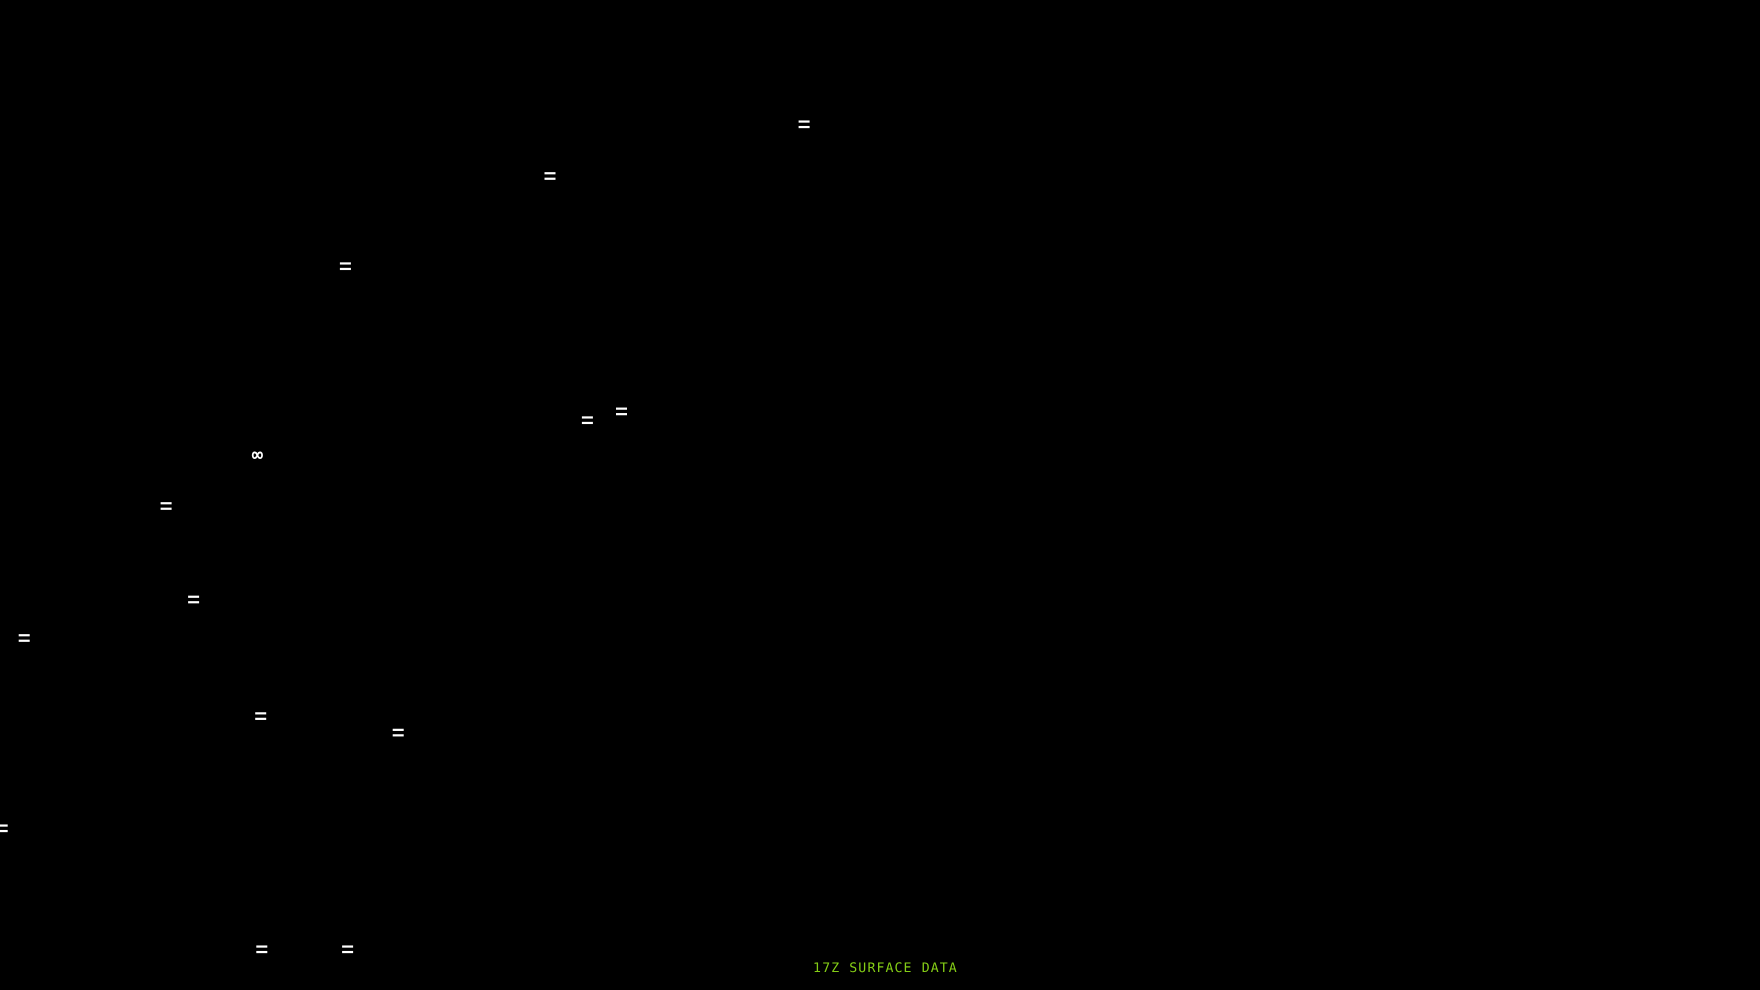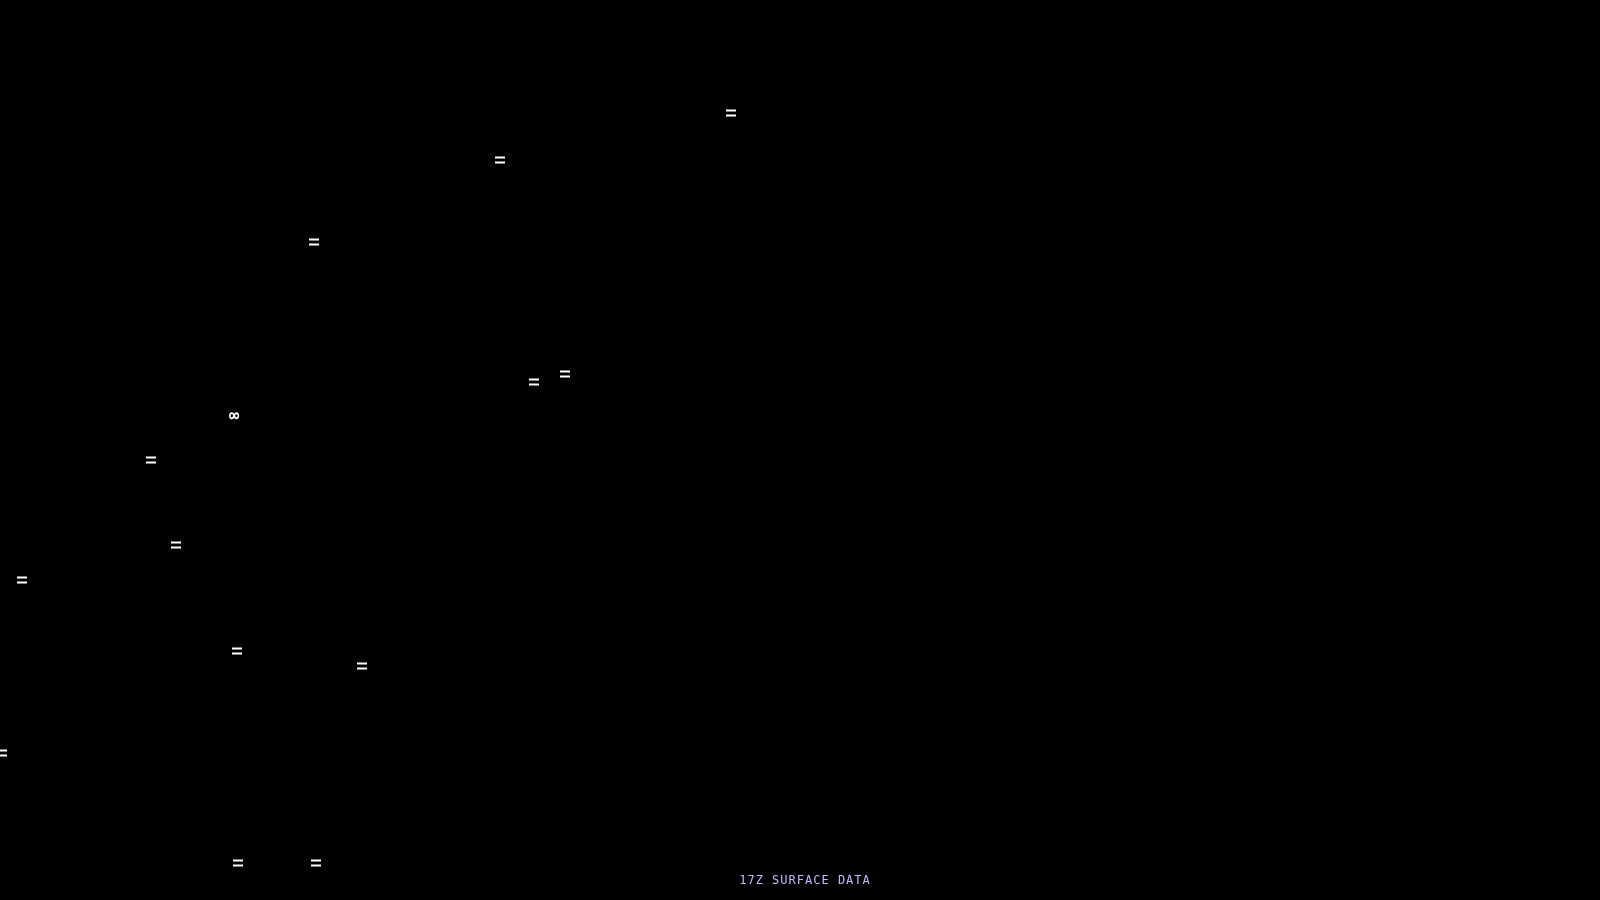--- a/index.html
+++ b/index.html
@@ -46,21 +46,21 @@
     font-size: 12px;
     line-height: 1;
     letter-spacing: 1px;
     white-space: nowrap;
   }
 </style>
 </head>
 <body>
 
 <div class="viewport" style="background: rgb(0, 0, 0);">
-  <div class="map-title" style="color: #c4b5fd;">17Z SURFACE DATA</div>
+  <div class="map-title" style="color: #84cc16;">17Z SURFACE DATA</div>
 <div class="station sym-mist" style="left: 731px; top: 113px; border-top-color: rgb(255, 255, 255); border-bottom-color: rgb(255, 255, 255);"></div>
     <div class="station sym-mist" style="left: 500px; top: 160px; border-top-color: rgb(255, 255, 255); border-bottom-color: rgb(255, 255, 255);"></div>
     <div class="station sym-mist" style="left: 314px; top: 242px; border-top-color: rgb(255, 255, 255); border-bottom-color: rgb(255, 255, 255);"></div>
     <div class="station sym-mist" style="left: 565px; top: 374px; border-top-color: rgb(255, 255, 255); border-bottom-color: rgb(255, 255, 255);"></div>
     <div class="station sym-mist" style="left: 534px; top: 382px; border-top-color: rgb(255, 255, 255); border-bottom-color: rgb(255, 255, 255);"></div>
     <div class="station sym-haze" style="left: 234px; top: 415px; color: rgb(255, 255, 255);">∞</div>
     <div class="station sym-mist" style="left: 151px; top: 460px; border-top-color: rgb(255, 255, 255); border-bottom-color: rgb(255, 255, 255);"></div>
     <div class="station sym-mist" style="left: 176px; top: 545px; border-top-color: rgb(255, 255, 255); border-bottom-color: rgb(255, 255, 255);"></div>
     <div class="station sym-mist" style="left: 22px; top: 580px; border-top-color: rgb(255, 255, 255); border-bottom-color: rgb(255, 255, 255);"></div>
     <div class="station sym-mist" style="left: 237px; top: 651px; border-top-color: rgb(255, 255, 255); border-bottom-color: rgb(255, 255, 255);"></div>

